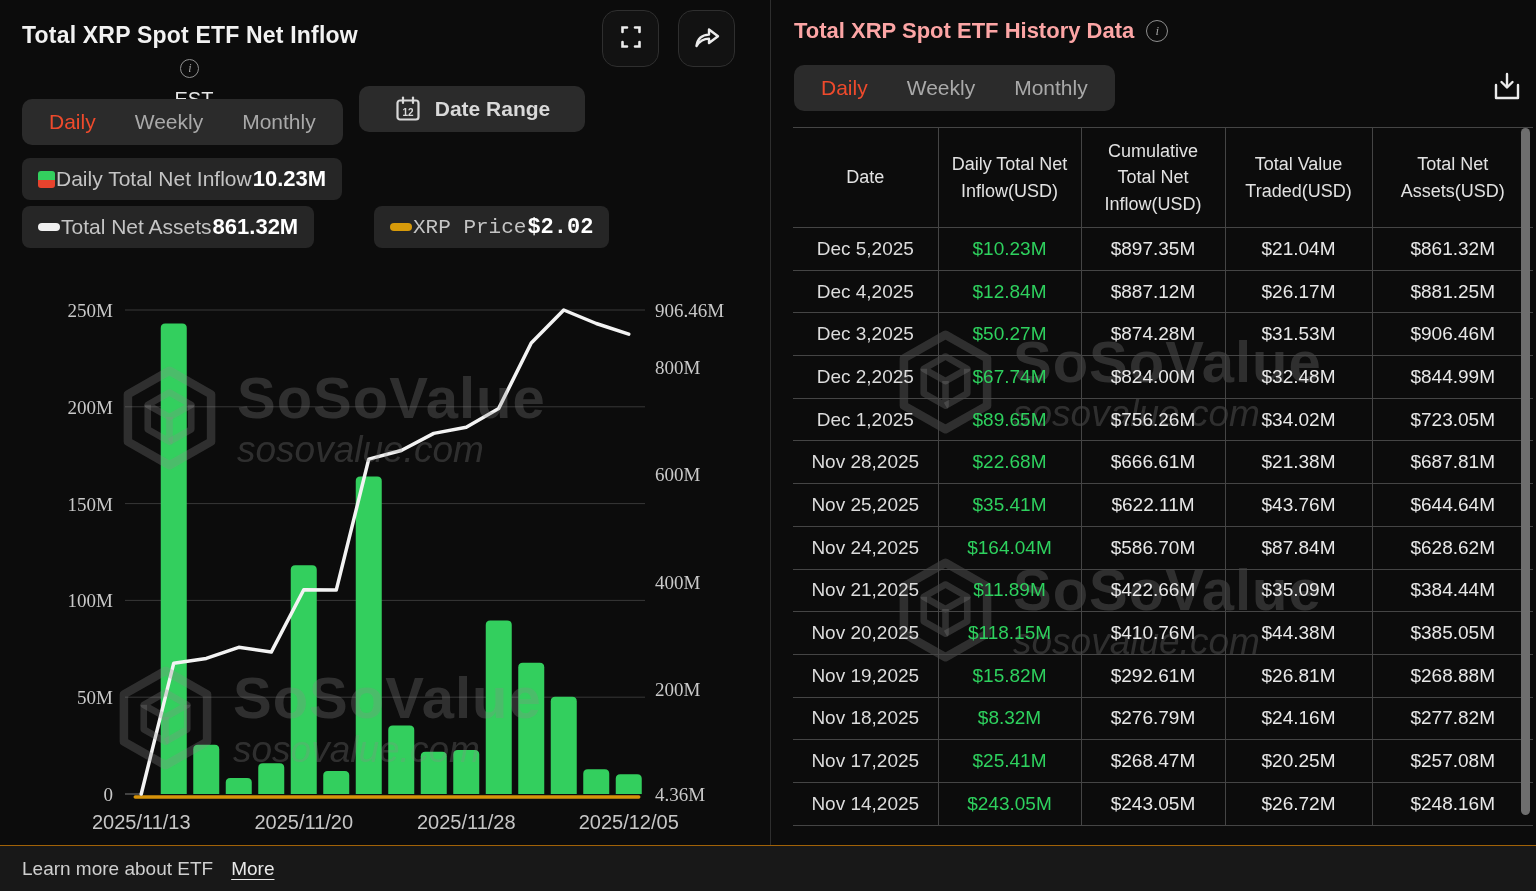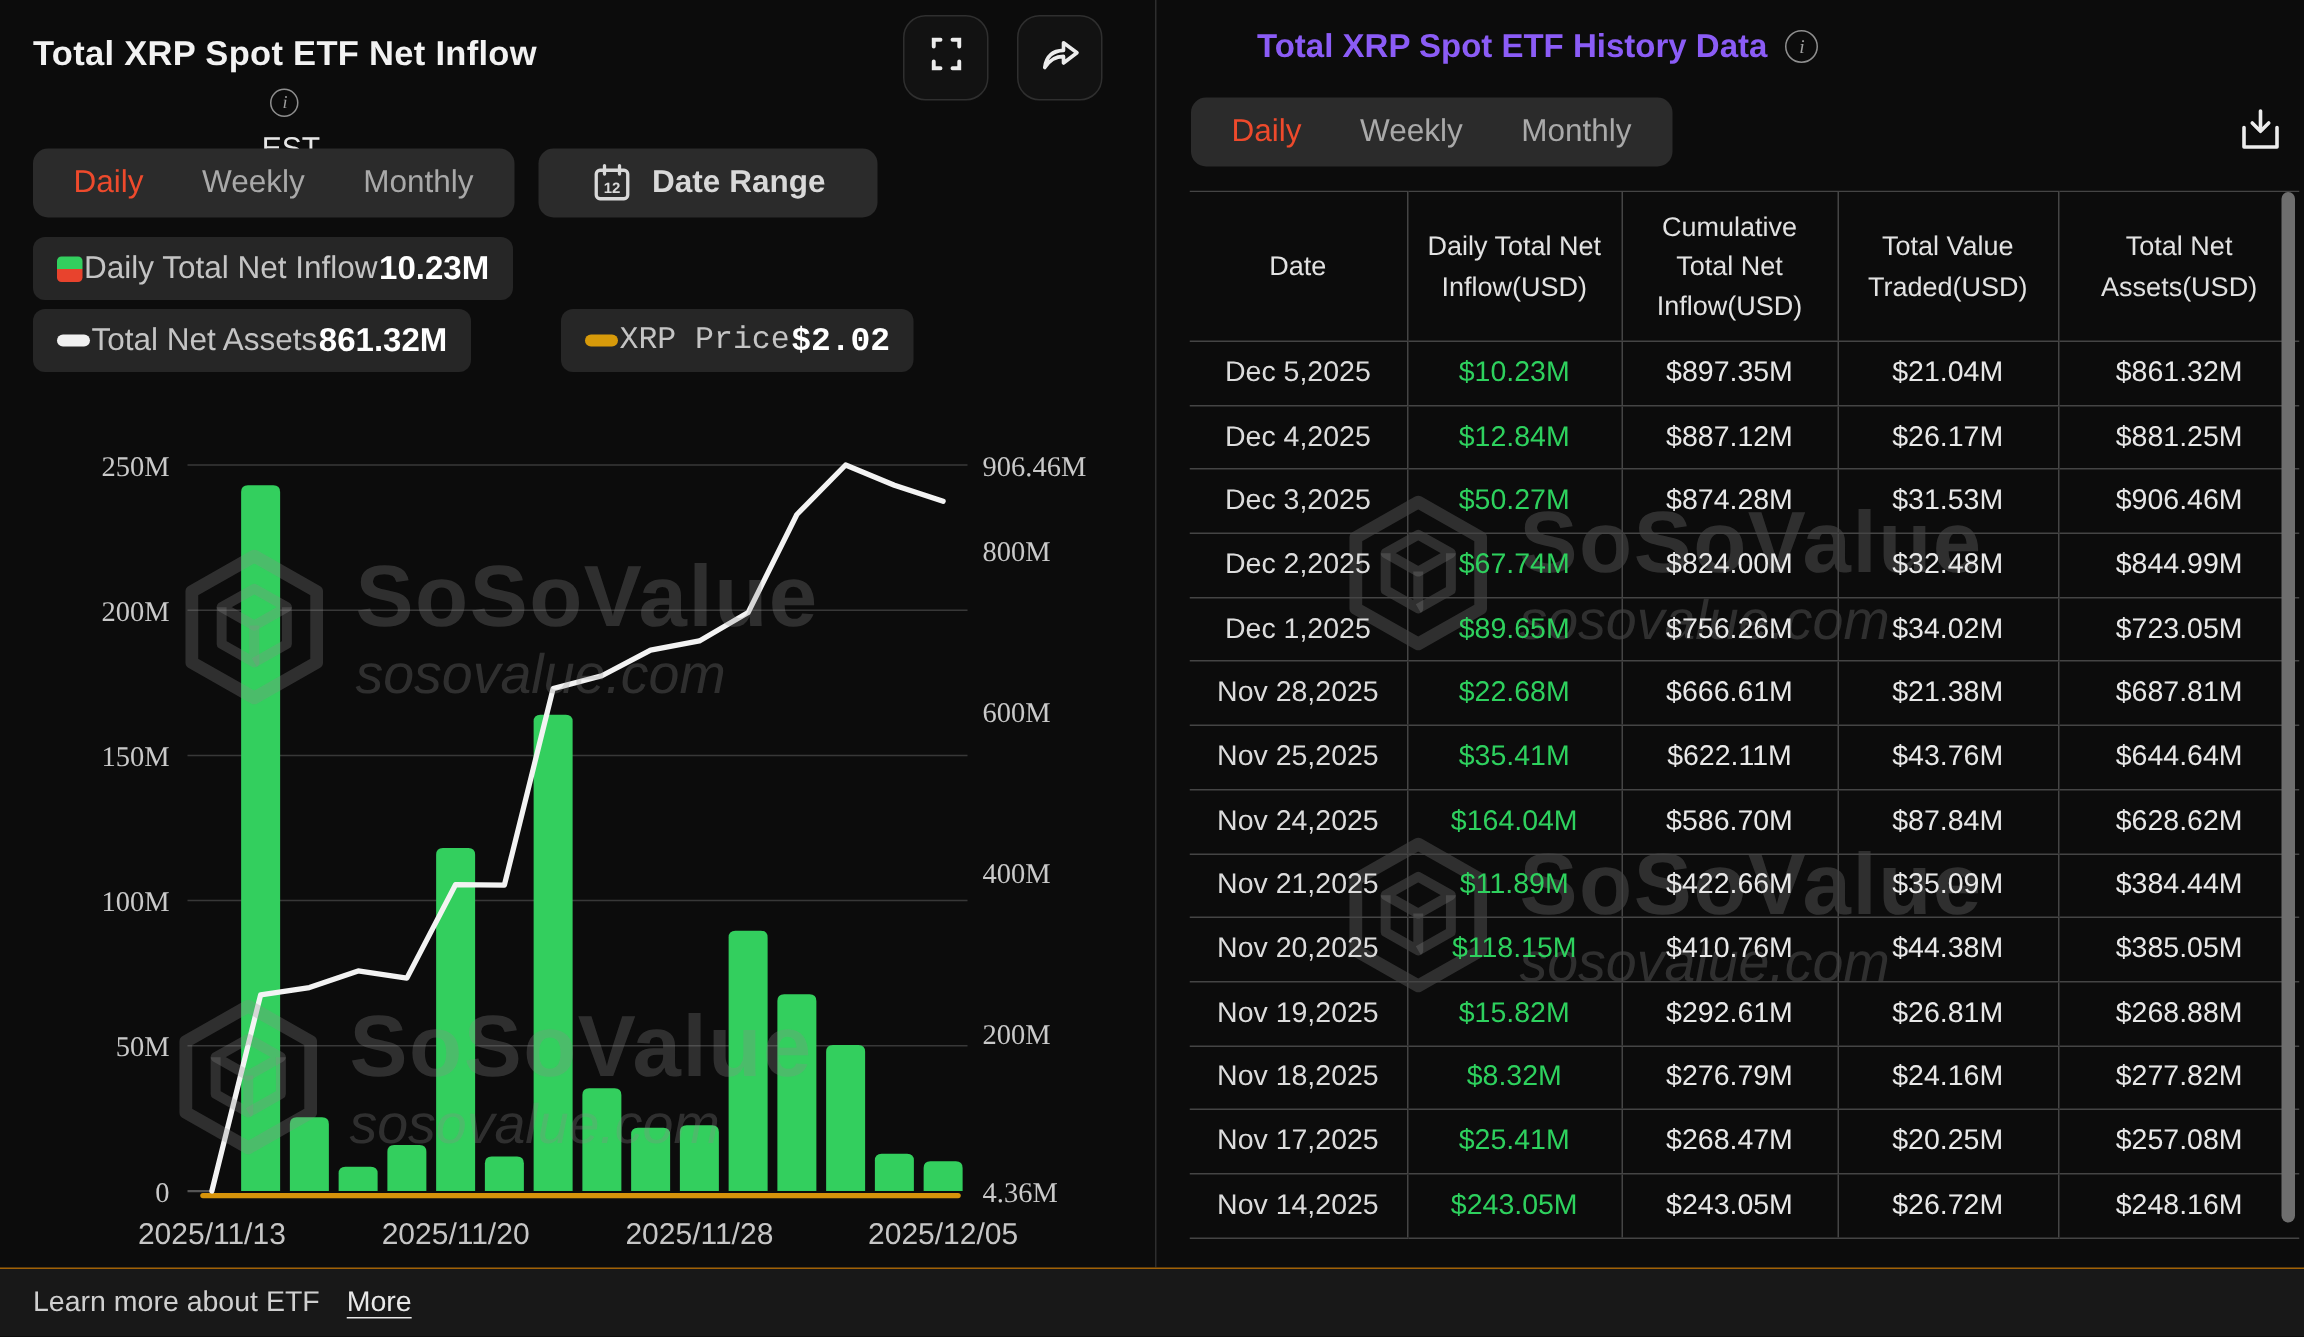--- a/index.html
+++ b/index.html
@@ -30,21 +30,21 @@
   }
   #btn-fullscreen { left:602px; }
   #btn-share { left:678px; }
 
   
   .pill { background:#2b2b2b; border-radius:10px; display:flex; align-items:center;justify-content:space-between; }
   .tabs-pill { position:absolute; left:22px; top:99px; height:46px; padding:0 27px; gap:39px; z-index:3; }
   .rp-tabs-pill { position:absolute; left:794px; top:65px; height:46px; padding:0 27px; gap:39px; z-index:3; }
   .tab { font-size:21px; color:#a9a9a9; cursor:pointer; }
   .tab.active { color:#ee4a2c; }
-  .date-pill { position:absolute; left:359px; top:99px; width:226px; height:46px; justify-content:center; gap:13px; z-index:3; cursor:pointer; }
+  .date-pill { position:absolute; left:359px; top:86px; width:226px; height:46px; justify-content:center; gap:13px; z-index:3; cursor:pointer; }
   .date-label { font-size:21px; font-weight:700; color:#d9d9d9; }
 
   
   .legend-pill { position:absolute; height:42px; background:#262626; border-radius:8px; display:flex; align-items:center; padding:0 16px; gap:1px; z-index:3; cursor:pointer; }
   #legend-0 { left:22px; top:158px; }
   #legend-1 { left:22px; top:206px; }
   #legend-2 { left:374px; top:206px;font-family:Liberation Mono, monospace; }
   .legend-label { font-size:21px; color:#c4c4c4; }
   .legend-value { font-size:22px; font-weight:700; color:#ffffff; }
   .sw-square { width:17px; height:17px; border-radius:3px; background:linear-gradient(180deg,#33cf5e 0 50%, #e8432d 50% 100%); }
@@ -63,21 +63,21 @@
   .wm-brand { font-size:58px; font-weight:700; letter-spacing:1px; line-height:1; }
   .wm-domain { font-size:37px; font-style:italic; line-height:1; margin-top:4px; }
   .wm-logo { flex:0 0 auto; }
   #wm-chart-1 { left:122px; top:366px; z-index:2; }
   #wm-chart-2 { left:118px; top:666px; z-index:2; }
   #wm-table-1 { left:898px; top:330px; z-index:1; }
   #wm-table-2 { left:898px; top:558px; z-index:1; }
 
   
   .rp-header { position:absolute; left:794px; top:18px; display:flex; align-items:center; gap:12px; z-index:3; }
-  .rp-title { font-size:22px; font-weight:700; color:#8b5cf6;margin-left:44px; }
+  .rp-title { font-size:22px; font-weight:700; color:#fca5a5; }
   .rp-info { width:22px; height:22px; font-size:13px; }
   .download-btn { position:absolute; left:1488px; top:70px; width:38px; height:38px; display:flex; align-items:center; justify-content:center; cursor:pointer; z-index:3; }
 
   .table-wrap { position:absolute; left:793px; top:127px; width:740px; height:718px; overflow:hidden; z-index:2; }
   table { width:740px; border-collapse:collapse; table-layout:fixed; }
   th, td { text-align:center; vertical-align:middle; }
   thead th {
     height:100px; font-size:18px; font-weight:400; color:#e2e2e2;
     border-top:1px solid #454545; border-bottom:1px solid #454545;
     padding:0 12px; line-height:1.45; background:transparent;

